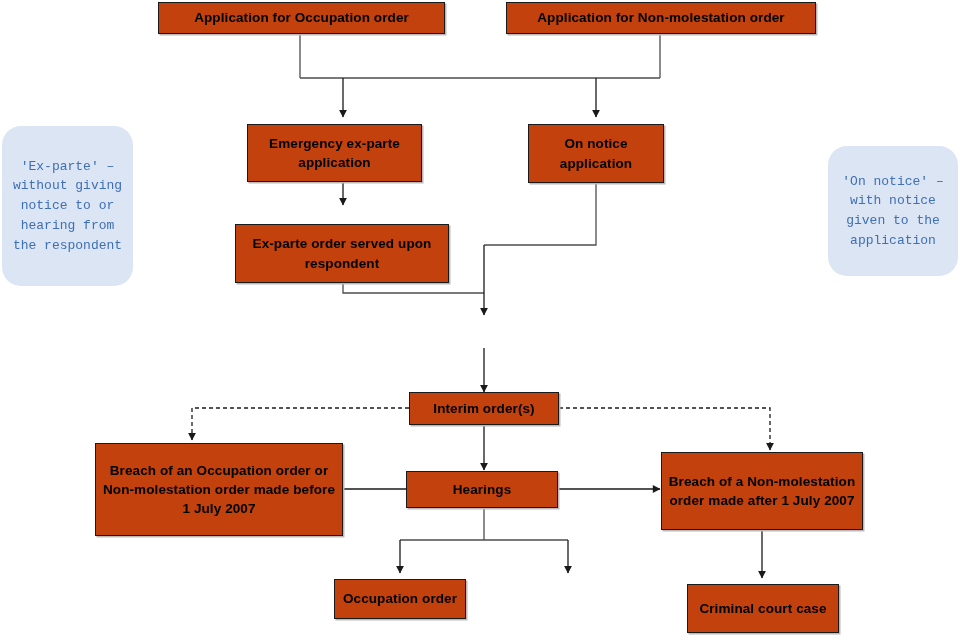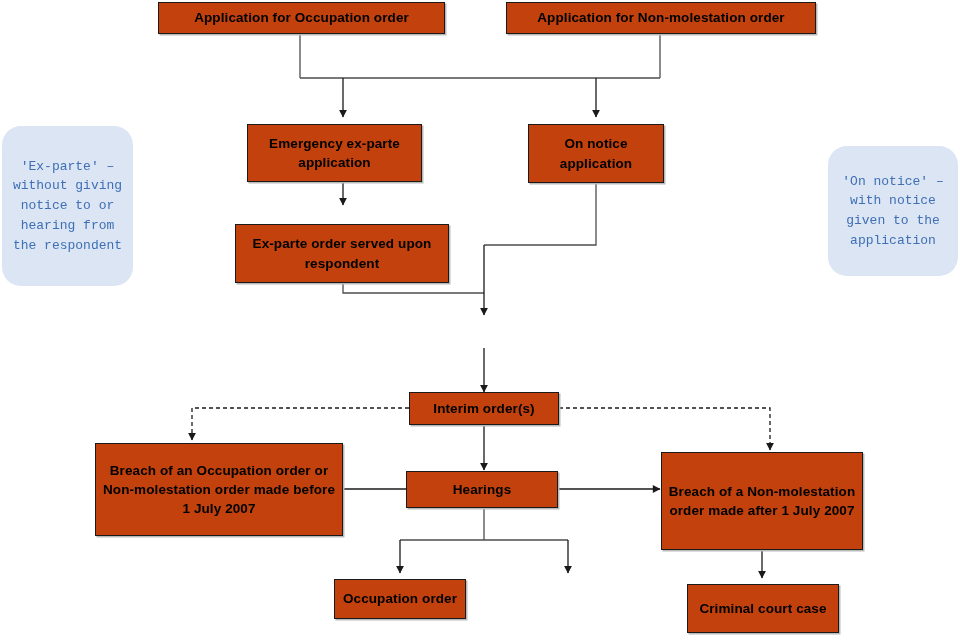--- a/index.html
+++ b/index.html
@@ -144,21 +144,21 @@
   </div>
 
   <div class="node" style="left:95px; top:443px; width:248px; height:93px;">
     <span class="txt">Breach of an Occupation order or Non-molestation order made before 1 July 2007</span>
   </div>
 
   <div class="node" style="left:406px; top:471px; width:152px; height:37px;">
     <span class="txt">Hearings</span>
   </div>
 
-  <div class="node" style="left:661px; top:452px; width:202px; height:98px;">
+  <div class="node" style="left:661px; top:452px; width:202px; height:78px;">
     <span class="txt">Breach of a Non-molestation order made after 1 July 2007</span>
   </div>
 
   <div class="node" style="left:334px; top:579px; width:132px; height:40px;">
     <span class="txt">Occupation order</span>
   </div>
 
 
   <div class="node" style="left:687px; top:584px; width:152px; height:49px;">
     <span class="txt">Criminal court case</span>

